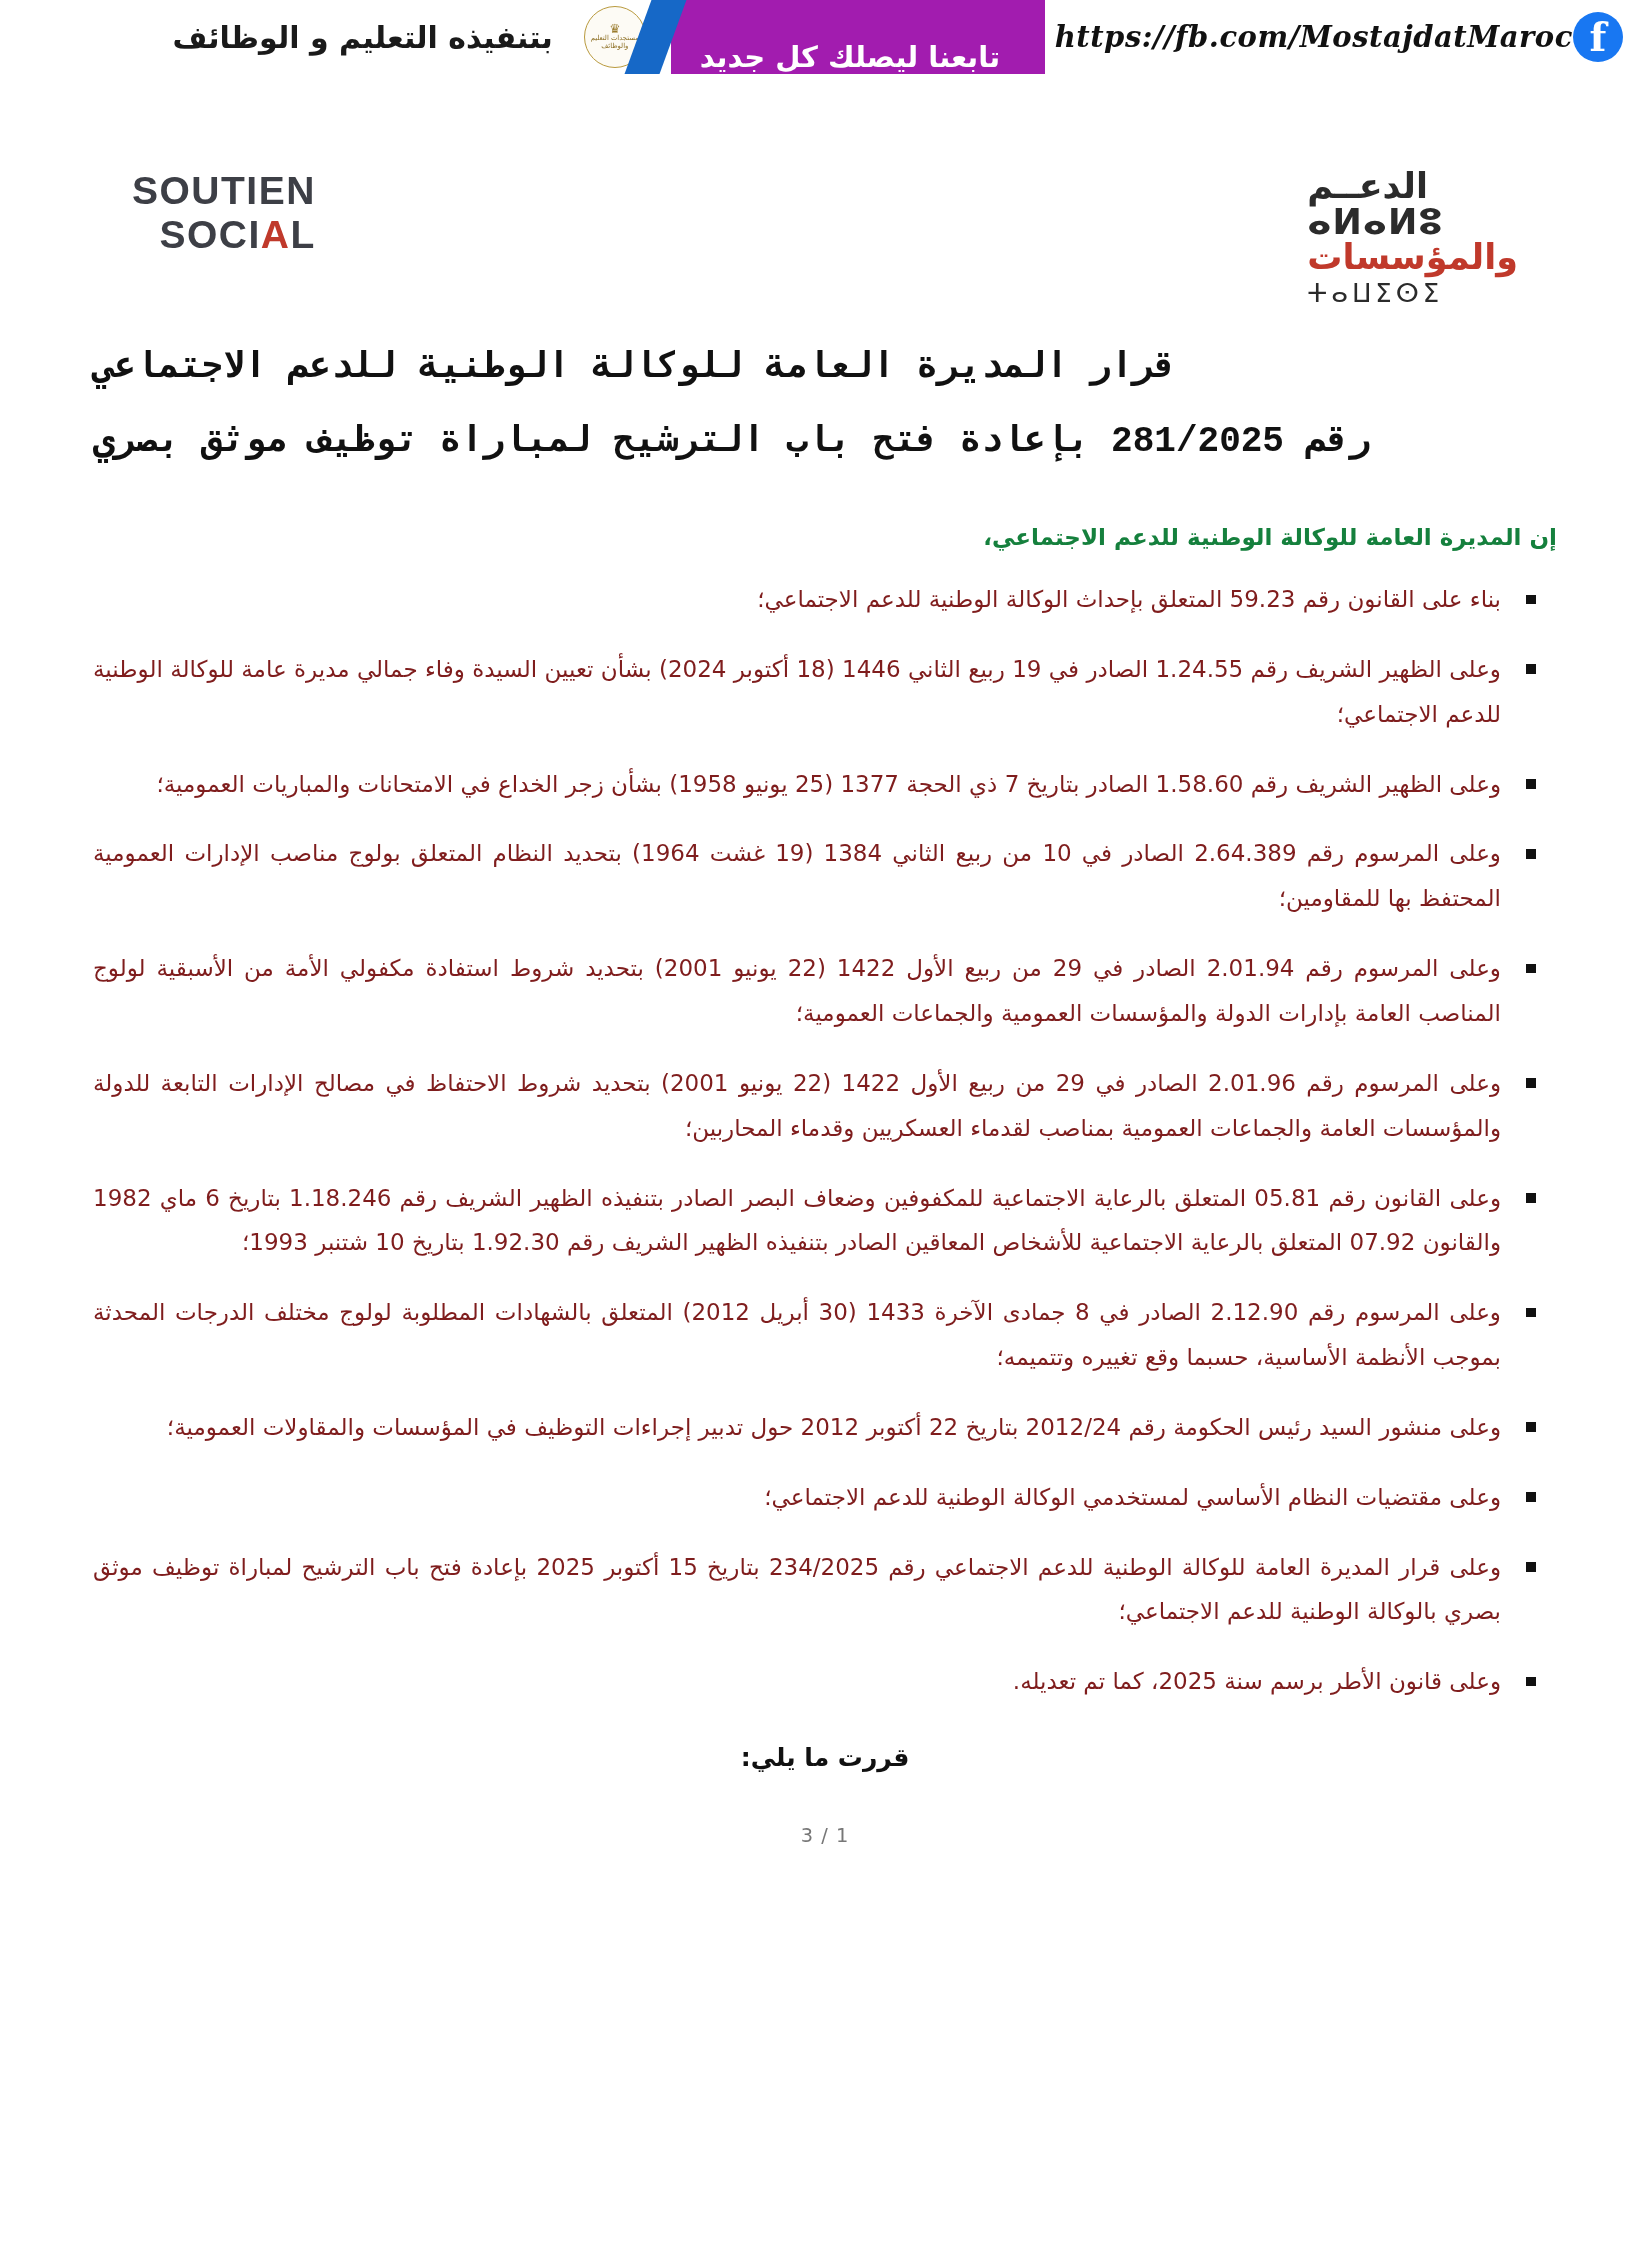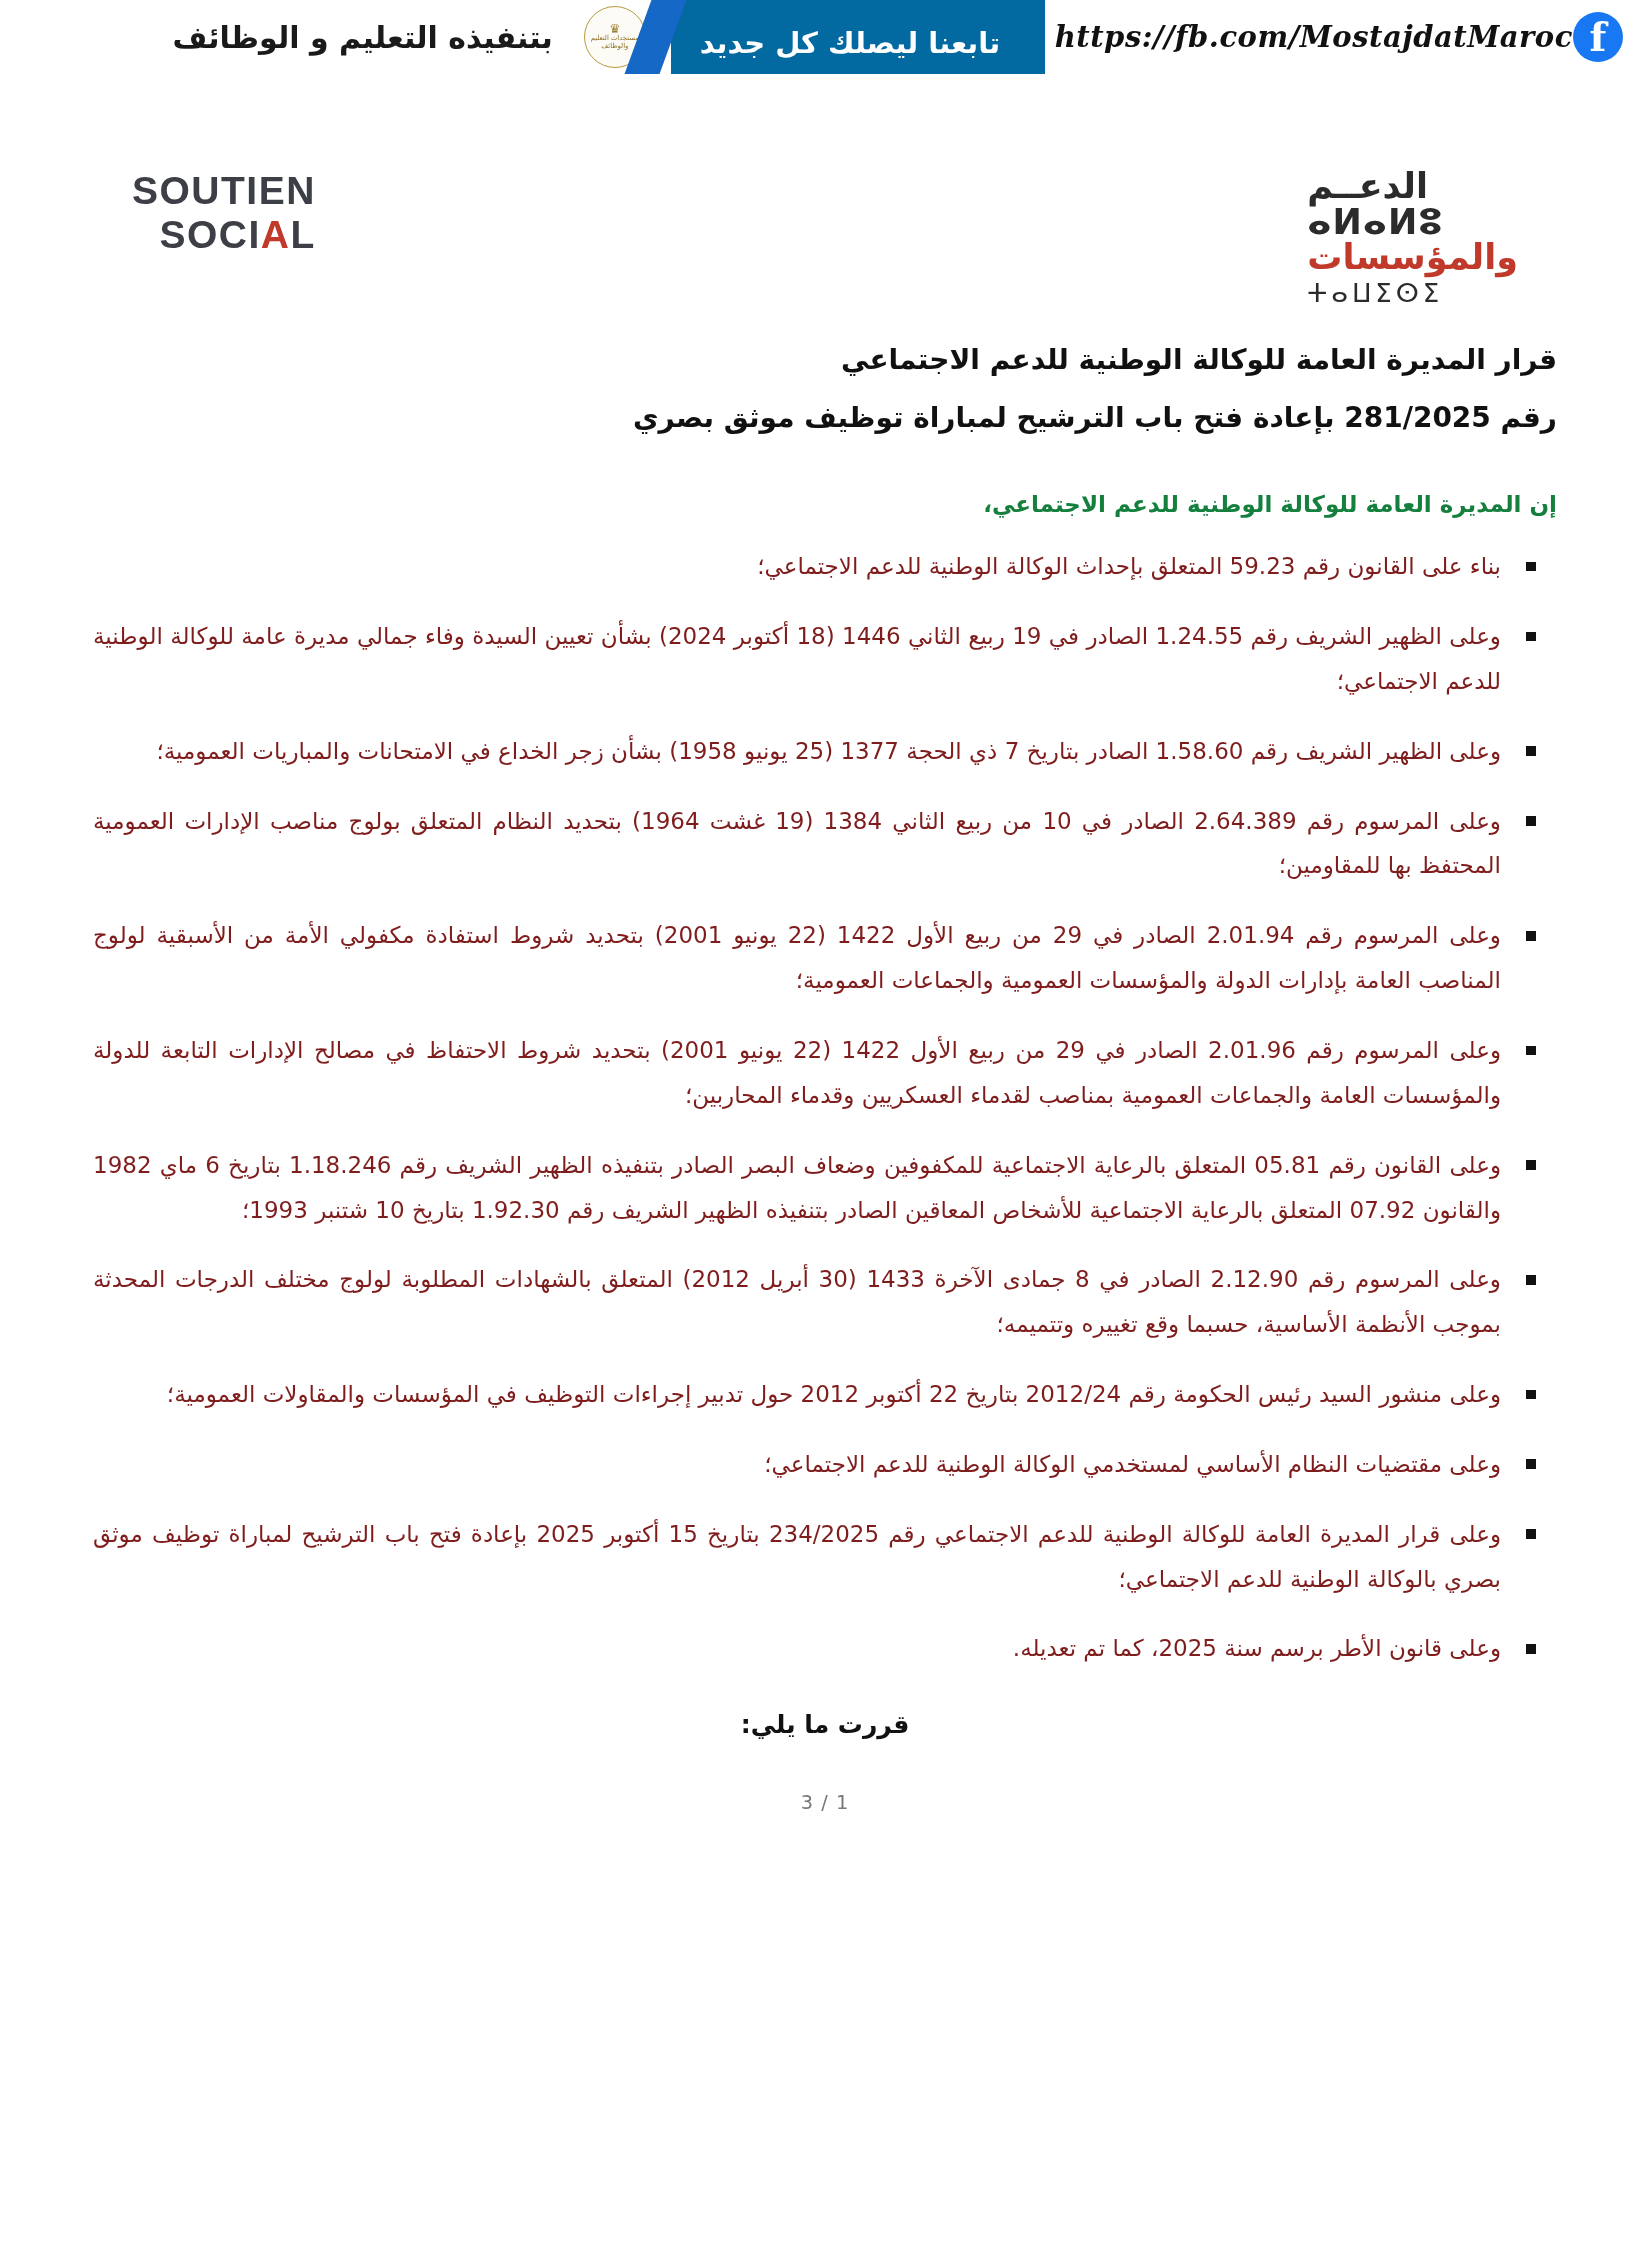--- a/index.html
+++ b/index.html
@@ -50,24 +50,24 @@
     direction: ltr;
     font-family: "DejaVu Serif", "Liberation Serif", serif;
     font-style: italic;
     font-weight: bold;
     font-size: 29px;
     color: #111111;
     letter-spacing: 0.5px;
     white-space: nowrap;
   }
   .banner-ribbon {
-    background: #0369a1;
+    background: #a21caf;
     color: #ffffff;
     display: flex;
-    align-items: center;
+    align-items: flex-end;
     justify-content: center;
     padding: 12px 45px 0 29px;
     font-size: 29px;
     font-weight: bold;
     white-space: nowrap;
     position: relative;
     z-index: 2;
   }
   .banner-ribbon::after {
     content: "";
@@ -163,26 +163,27 @@
   }
   .logo-ar-3 { color: #c0392b; }
   .logo-ar-tif {
     font-size: 26px;
     color: #2b2b2b;
     letter-spacing: 3.9px;
     margin-top: 3.9px;
   }
 
   .doc-title {
-    text-align: right;
-    font-weight: bold;
-    font-size: 28px;
+    text-align: left;
+    font-weight: bold;
+    font-size: 36px;
     line-height: 2.05;
     color: #111111;
     margin: 5.8px 0 0 0;
+    font-family: Liberation Mono, monospace;
   }
 
   .intro {
     text-align: right;
     font-weight: bold;
     font-size: 23px;
     margin: 45px 0 27px 0;
     color: #15803d;
   }
 

